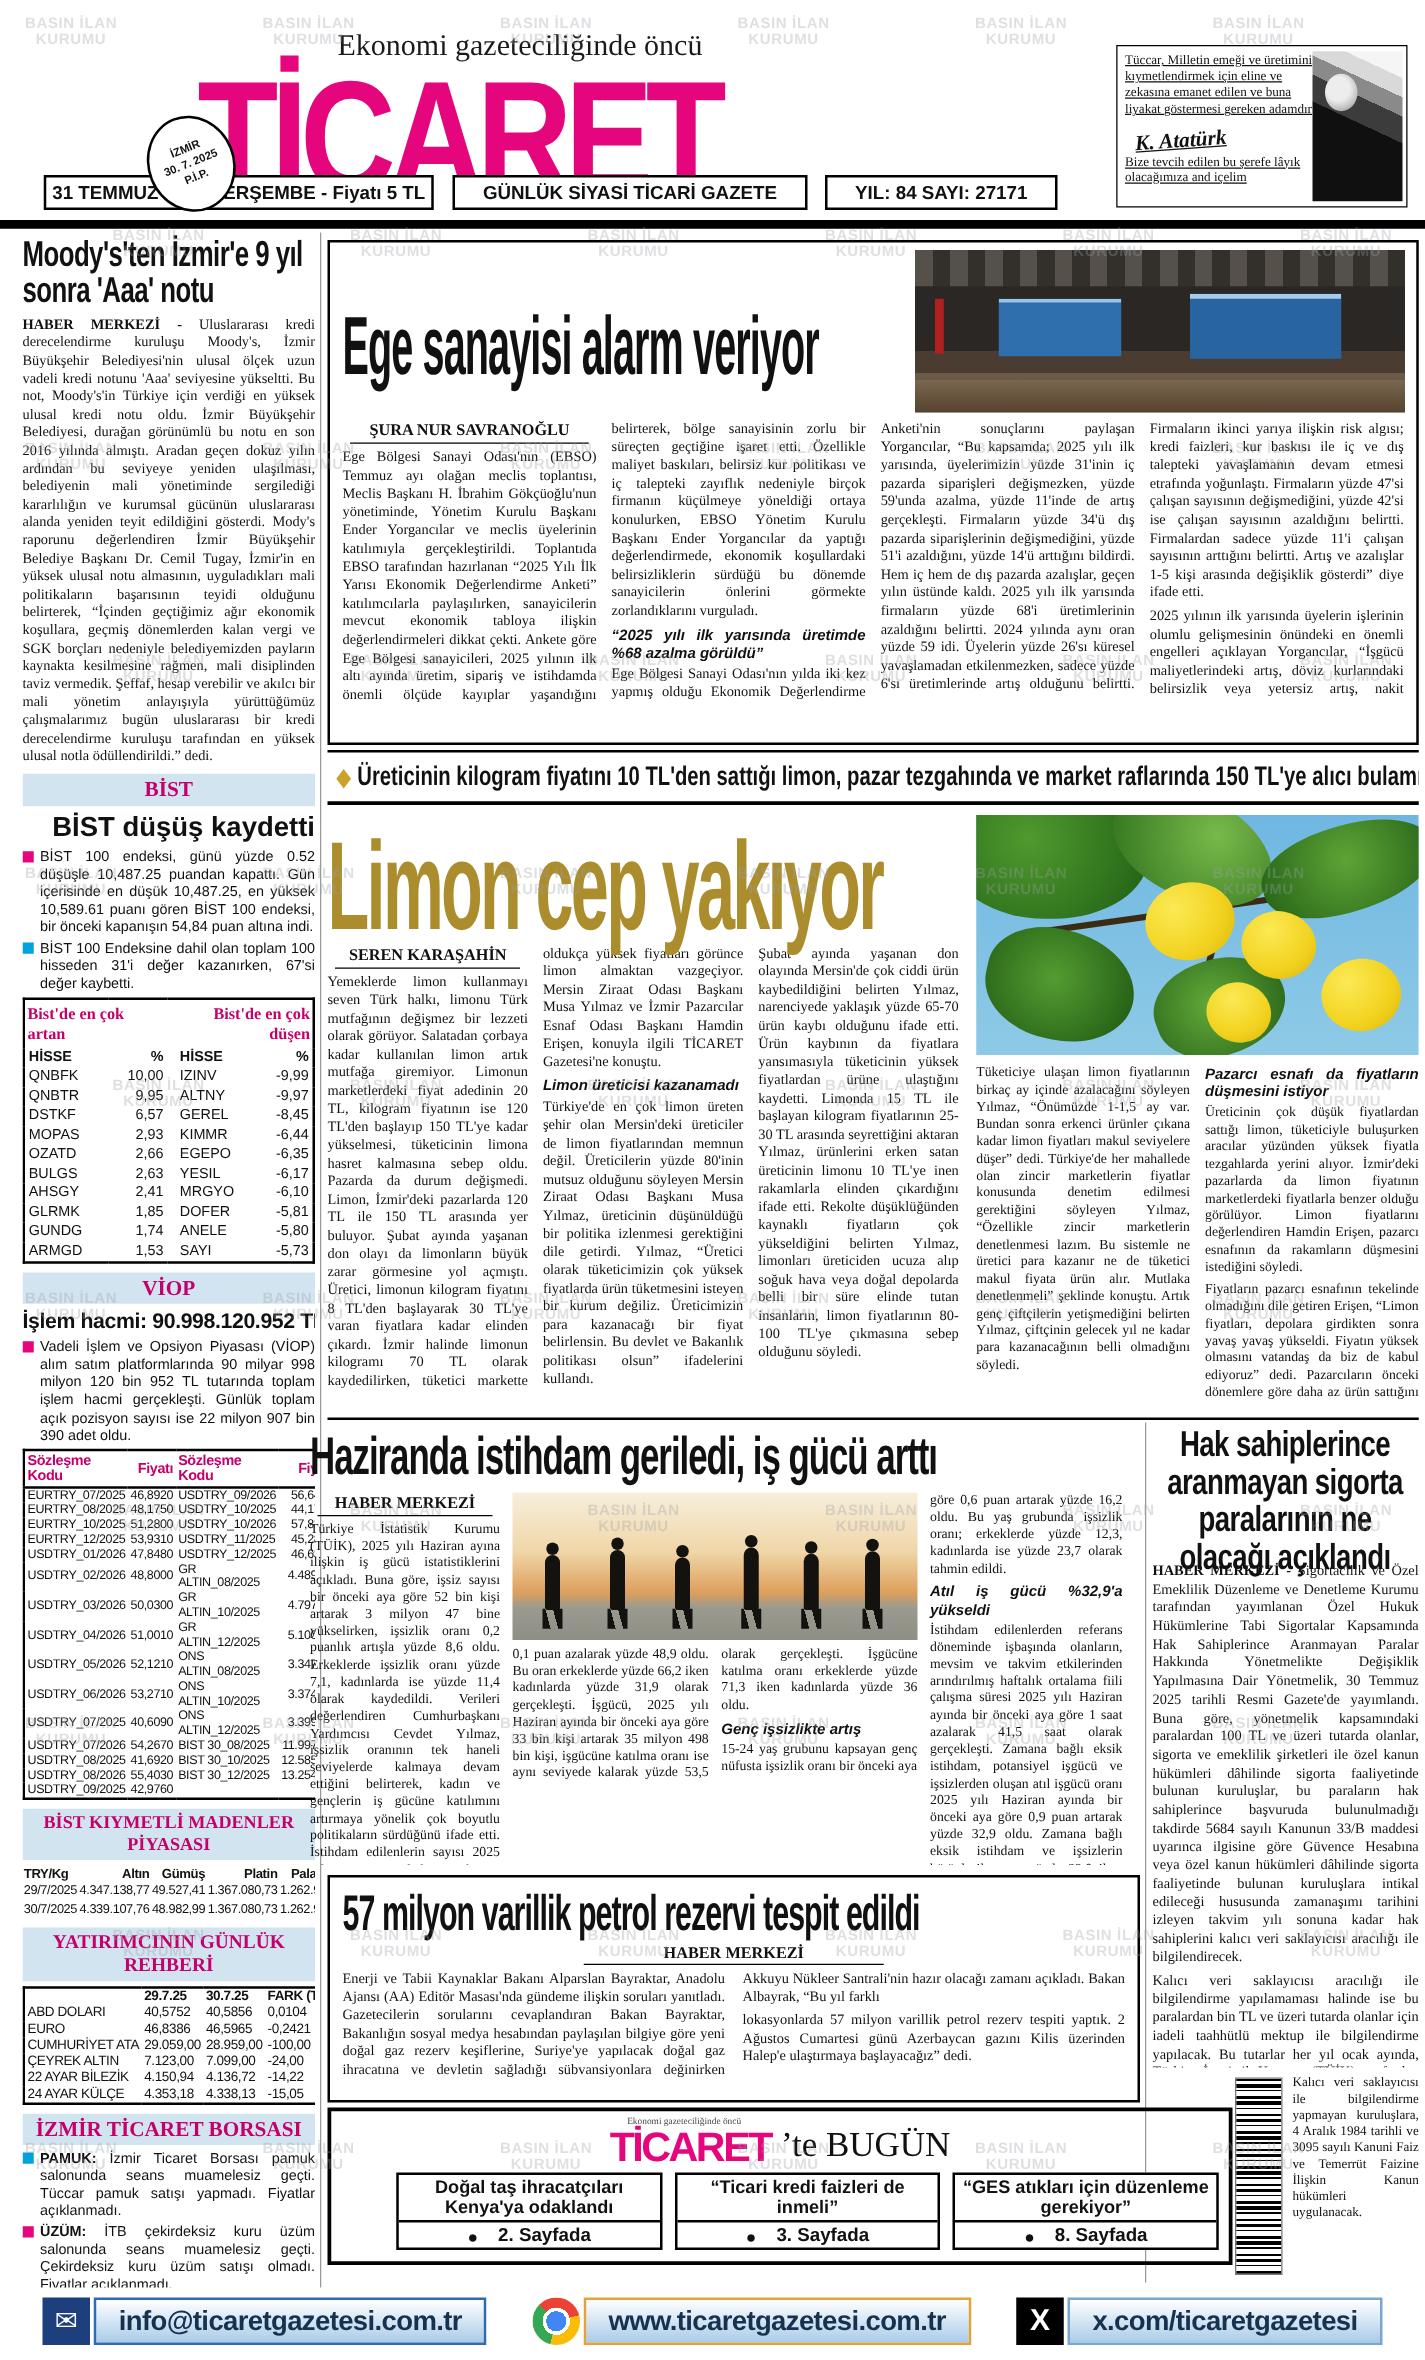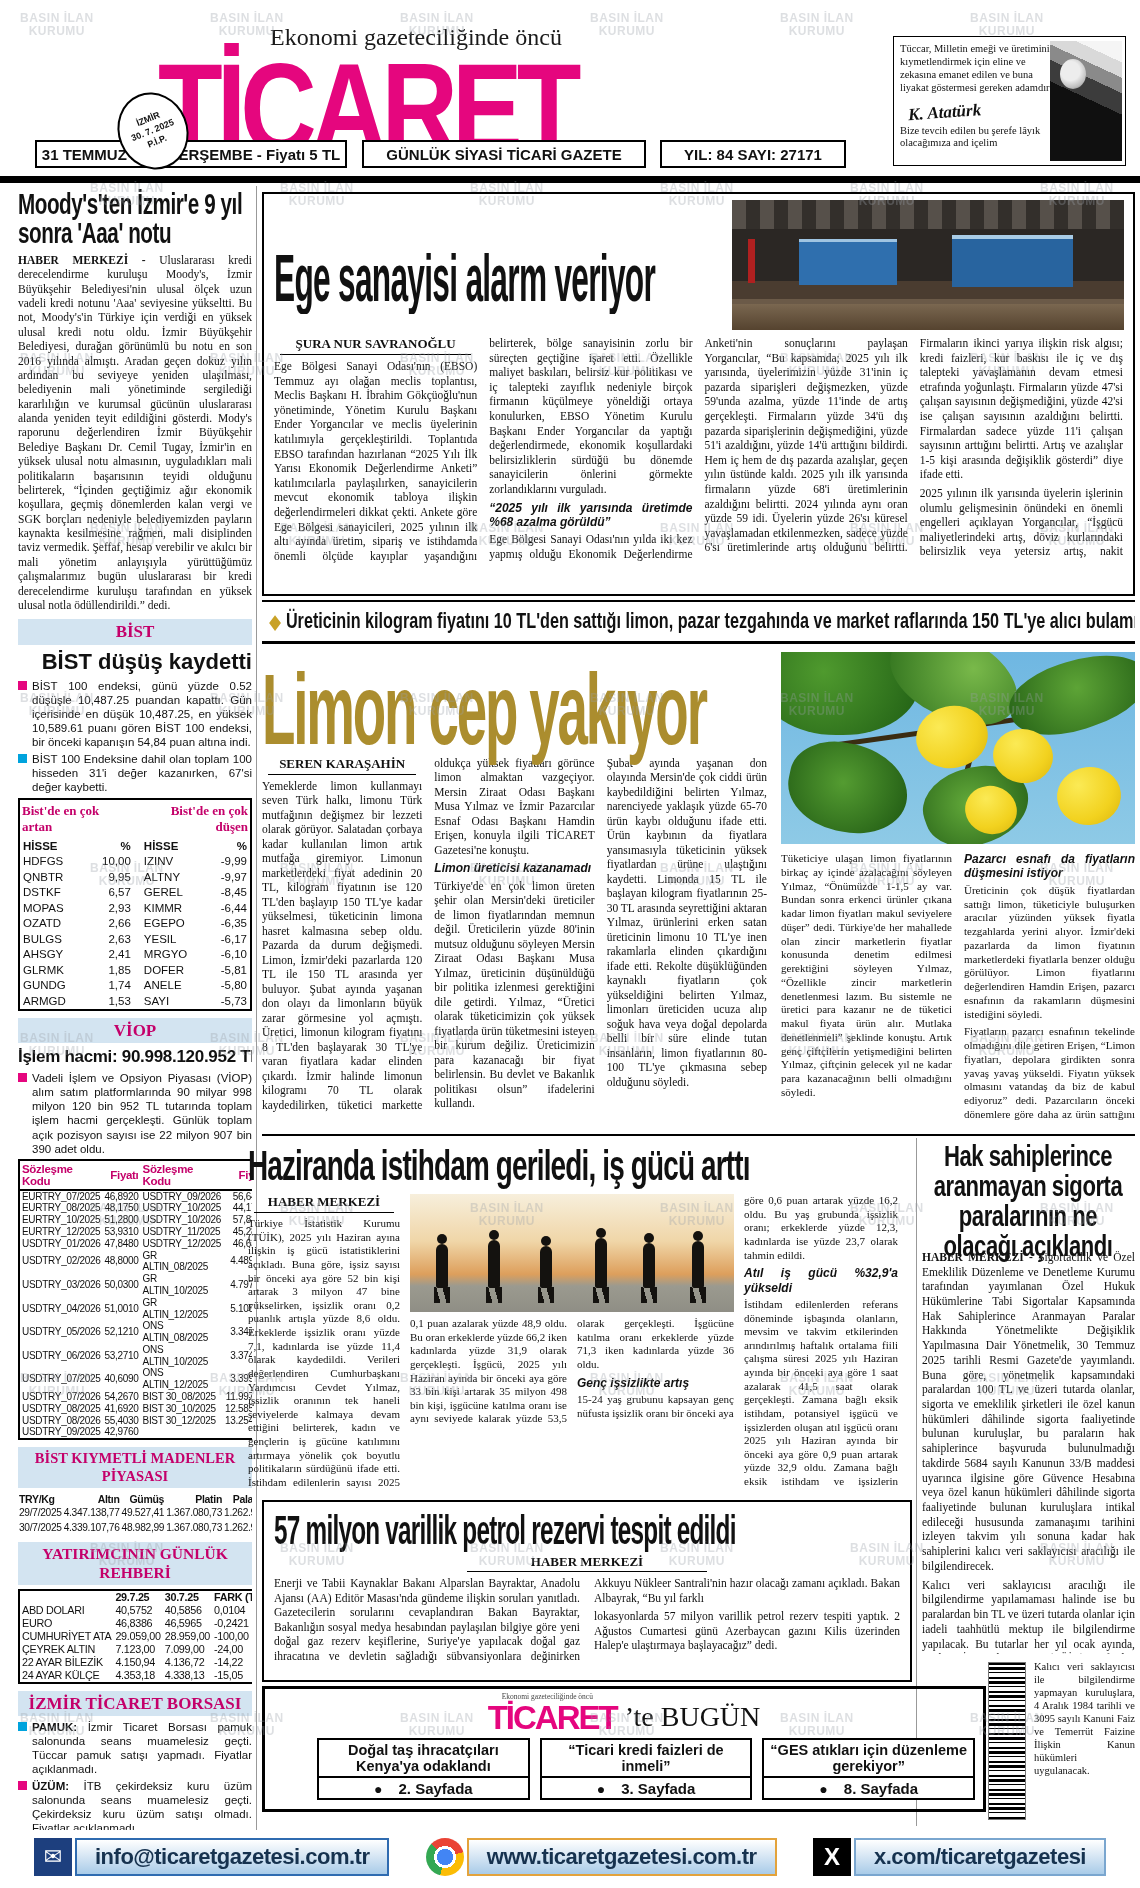--- a/index.html
+++ b/index.html
@@ -9,21 +9,21 @@
   
   .wm{position:absolute;z-index:60;color:#9aa0a8;opacity:.33;font:bold 12px "Liberation Sans",sans-serif;
       text-align:center;line-height:1.05;pointer-events:none;white-space:pre;letter-spacing:.5px;}
   
   .tagline{position:absolute;left:270px;top:24px;font:24px "Liberation Serif",serif;color:#1a1a1a;}
   .logo{position:absolute;left:158px;top:46px;font:900 108px/1 "Liberation Sans",sans-serif;
         color:#e5067e;letter-spacing:-6px;transform:scale(.98,1.18);transform-origin:left top;}
   .stamp{position:absolute;left:118px;top:92px;width:70px;height:78px;border:2px solid #000;
          border-radius:50%;transform:rotate(-22deg);display:flex;flex-direction:column;justify-content:center;
          align-items:center;font:bold 9px "Liberation Sans",sans-serif;line-height:1.3;background:#fff;z-index:2;}
-  .atabox{position:absolute;left:893px;top:36px;width:233px;height:130px;border:1px solid #000;padding:5px 6px;}
+  .atabox{position:absolute;left:893px;top:36px;width:233px;height:130px;border:1px solid #000;padding:5px 6px;text-decoration:underline;}
   .atabox .q{font:10.5px/1.25 "Liberation Serif",serif;width:150px;}
   .atabox .sig{font:italic bold 17px "Liberation Serif",serif;margin:6px 0 4px 8px;transform:rotate(-4deg);width:120px;}
   .atabox .q2{font:10.5px/1.2 "Liberation Serif",serif;width:145px;}
   .ataportrait{position:absolute;right:3px;top:4px;width:72px;height:120px;
      background:linear-gradient(205deg,#f5f5f5 0 14%,#d9d9d9 14% 24%,#8a8a8a 24% 34%,#3c3c3c 34% 48%,#101010 48% 100%);}
   .ataportrait:before{content:"";position:absolute;left:10px;top:18px;width:26px;height:30px;border-radius:50%;
      background:radial-gradient(circle at 40% 40%,#ededed 0 40%,#bdbdbd 70%,#555 100%);}
   .datebox{position:absolute;top:140px;height:28px;border:2px solid #000;background:#fff;
      font:bold 15px/25px "Liberation Sans",sans-serif;text-align:center;}
   .toprule{position:absolute;left:0;top:176px;width:1140px;height:7px;background:#000;}
@@ -222,21 +222,21 @@
         </tr>
         <tr class="colhead">
           <td>HİSSE</td>
           <td>%</td>
           <td>HİSSE</td>
           <td>%</td>
         </tr>
       </thead>
       <tbody>
           <tr>
-            <td>HDFGS</td>
+            <td>QNBFK</td>
             <td>10,00</td>
             <td>IZINV</td>
             <td>-9,99</td>
           </tr>
           <tr>
             <td>QNBTR</td>
             <td>9,95</td>
             <td>ALTNY</td>
             <td>-9,97</td>
           </tr>

